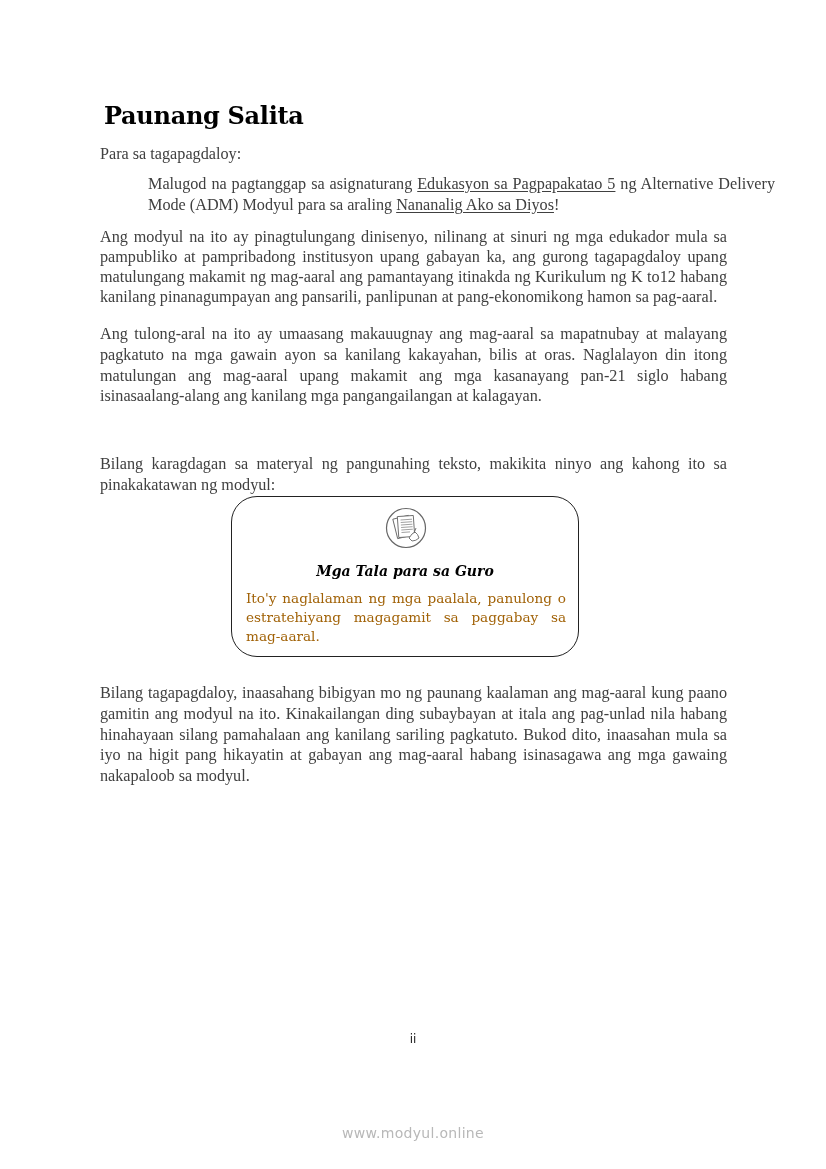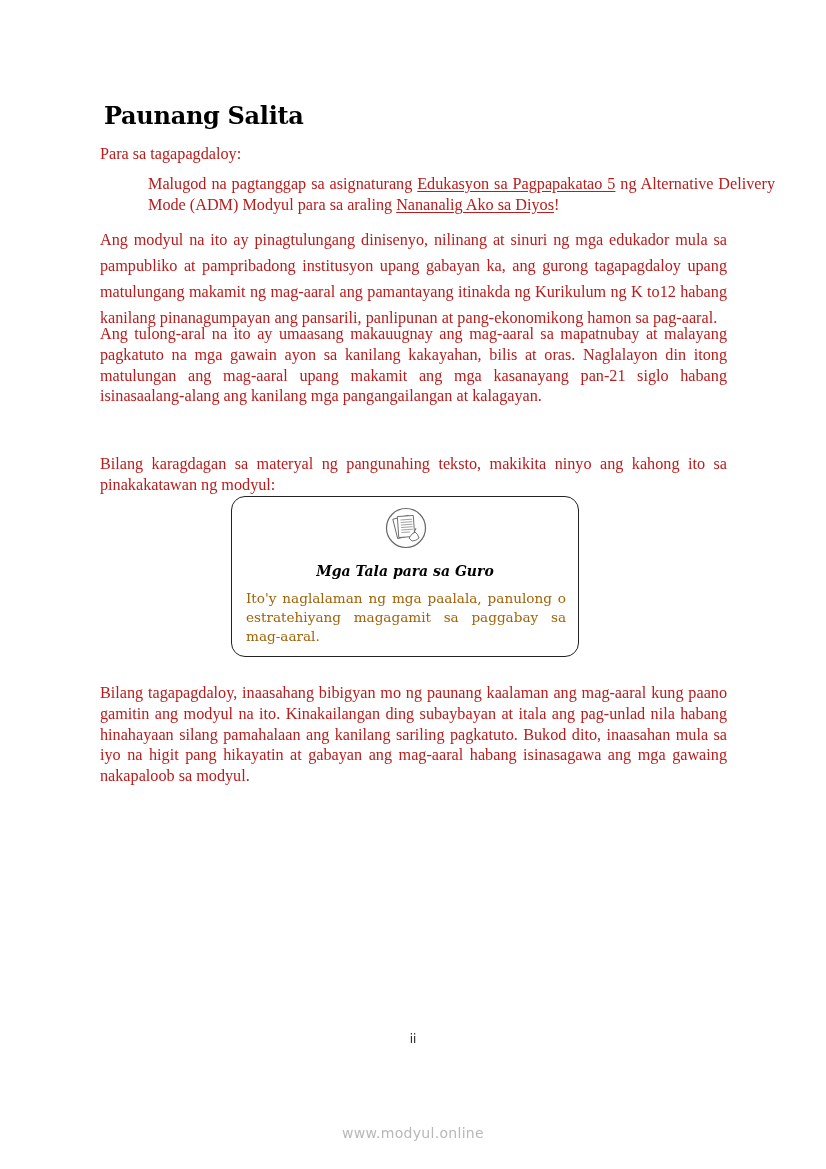--- a/index.html
+++ b/index.html
@@ -35,39 +35,39 @@
     }
     .para {
       position: absolute;
       left: 0;
       width: 627px;
       margin: 0;
       font-family: "Liberation Serif", serif;
       font-size: 16.2px;
       line-height: 20.8px;
       text-align: justify;
-      color: #b91c1c;
+      color: #404040;
     }
-    .para.tight { line-height: 26px; }
+    .para.tight { line-height: 20px; }
     .u { text-decoration: underline; text-underline-offset: 2px; }
     .greeting { top: 144px; }
     .p1 { top: 174px; margin-left: 48px; }
     .p2 { top: 227px; }
     .p3 { top: 324px; }
     .p4 { top: 454px; }
     .p5 { top: 683px; line-height: 20.8px; }
 
     .note-box {
       position: absolute;
       left: 231px;
       top: 496px;
       width: 348px;
       height: 161px;
       border: 1.6px solid #222;
-      border-radius: 14px;
+      border-radius: 26px;
       box-sizing: border-box;
       background: #fff;
     }
     .note-icon {
       position: absolute;
       left: 153px;
       top: 10px;
       width: 42px;
       height: 42px;
     }

